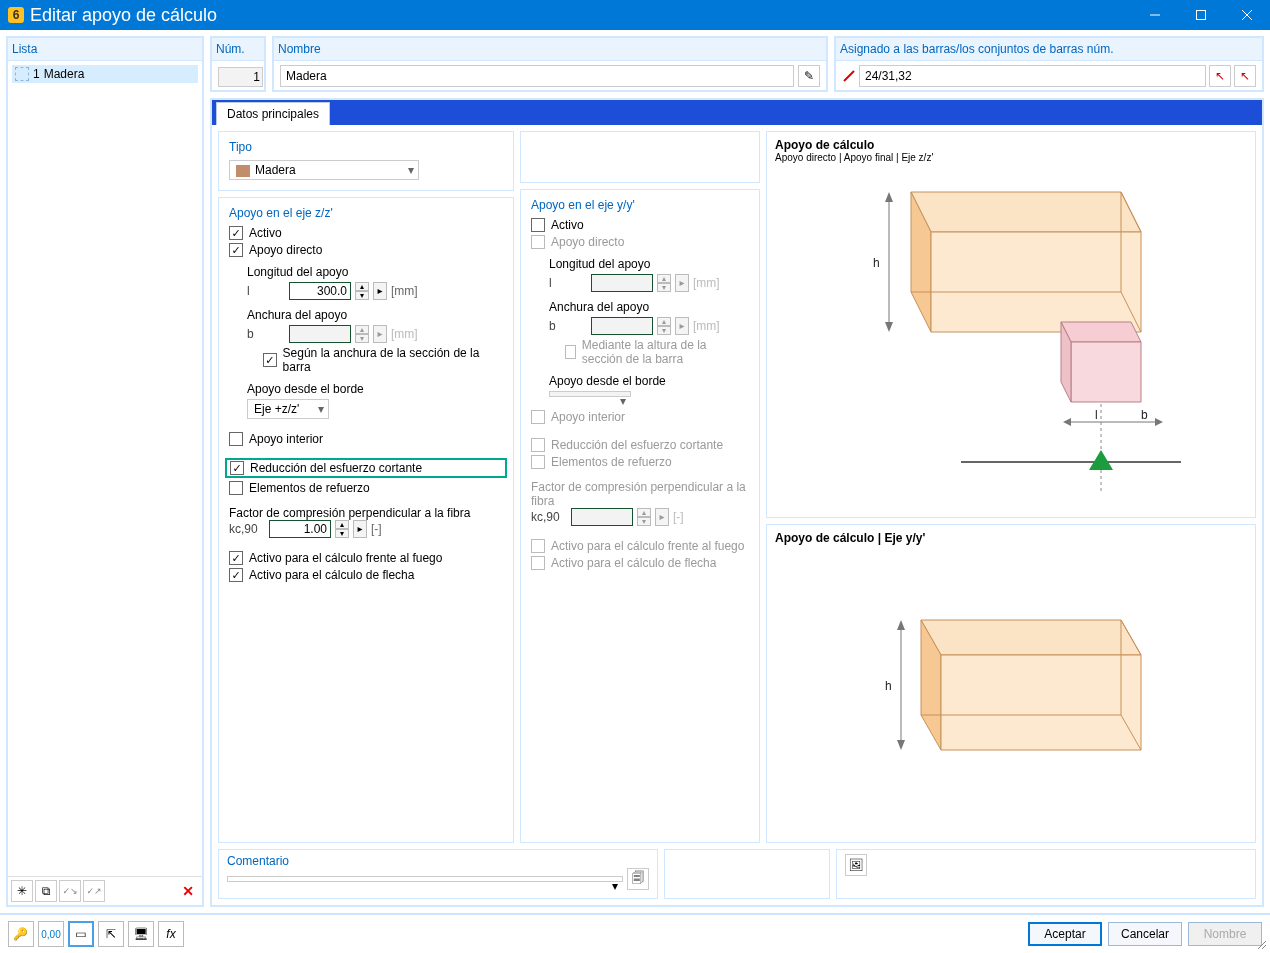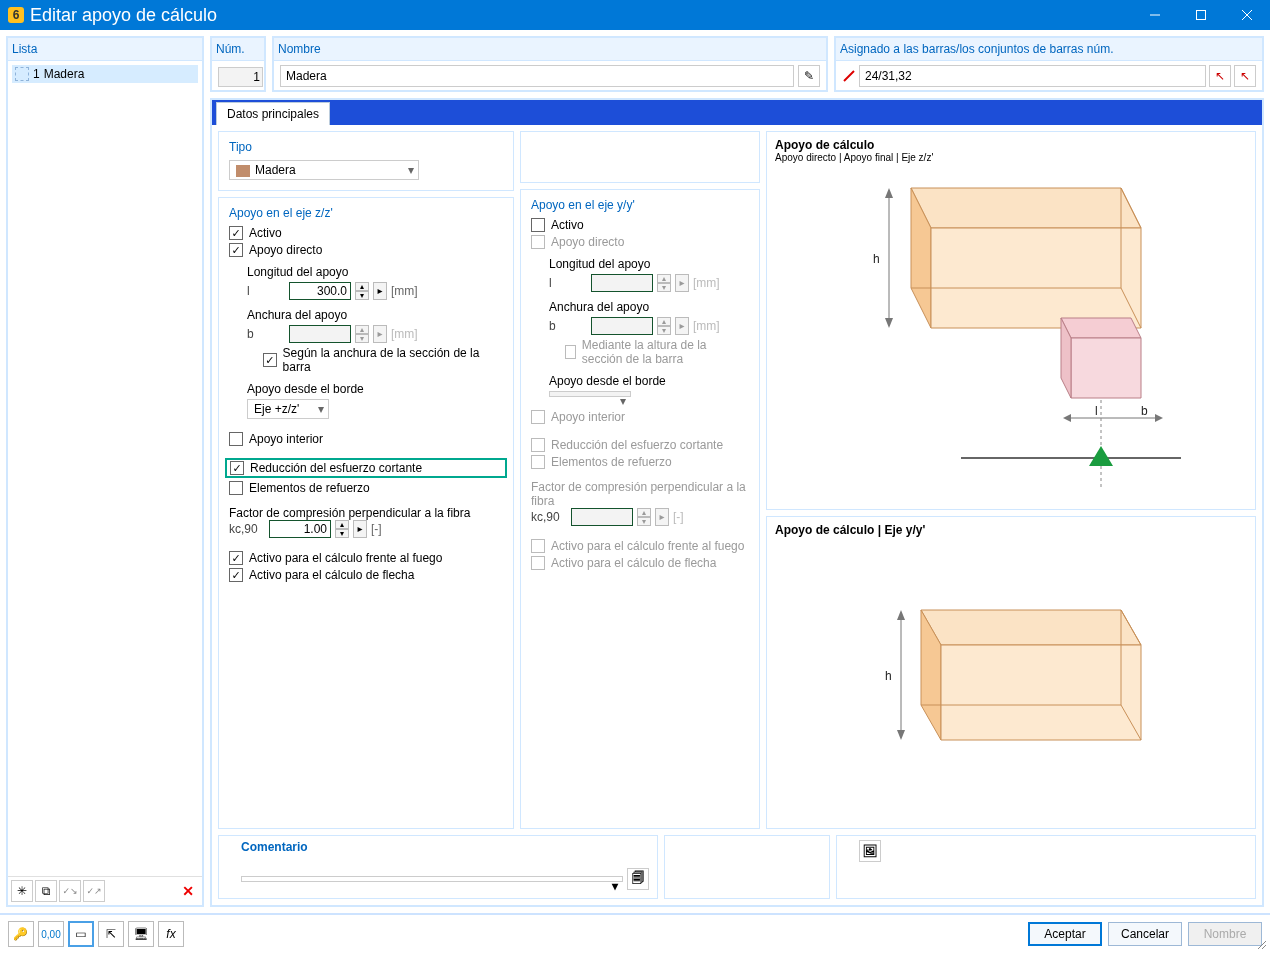--- a/index.html
+++ b/index.html
@@ -52,21 +52,21 @@
 .unit.disabled{color:#bbb;}
 .combo{border:1px solid #ccc; padding:2px 18px 2px 6px; min-width:80px; background:#fff; position:relative;}
 .combo::after{content:"▾"; position:absolute; right:4px; top:2px; color:#666;}
 .swatch{width:14px;height:12px;background:#c18d6b;display:inline-block;margin-right:5px;vertical-align:middle;}
 .highlight-box{border:2px solid #00a88f; padding:1px 3px; margin:1px -4px;}
 .preview-col{flex:1; display:flex; flex-direction:column; gap:6px; min-height:0;}
 .preview-title{font-size:12px;}
 .preview-subtitle{font-size:10px;}
 .pgroup{border:1px solid #d0e7ff; padding:6px 8px; display:flex; flex-direction:column;}
 .svgwrap{flex:1; display:flex; align-items:center; justify-content:center;}
-.comment-row{border:1px solid #d0e7ff; padding:4px 8px 8px 22px; display:flex; flex-direction:column; gap:14px;font-weight:bold;}
+.comment-row{border:1px solid #d0e7ff; padding:4px 8px 8px 8px; display:flex; flex-direction:column; gap:0;}
 .combo-full{flex:1; border:1px solid #ccc; padding:2px 18px 2px 6px; position:relative;}
 .combo-full::after{content:"▾"; position:absolute; right:4px; top:2px;}
 .bottombar{border-top:2px solid #cde3ff; height:40px; display:flex; align-items:center; padding:0 8px;}
 .bbtn{width:26px;height:26px;border:1px solid #bbb;margin-right:4px;display:flex;align-items:center;justify-content:center;background:#fff;}
 .spacer{flex:1;}
 .dlgbtn{min-width:74px; height:24px; border:1px solid #9db8d6; background:#f4f8fc; margin-left:6px; padding:0 10px;}
 .dlgbtn.primary{border:2px solid #0078d7;}
 .dlgbtn.disabled{color:#aaa; background:#f0f0f0;}
 .resize-grip{position:absolute; right:2px; bottom:2px; width:12px;height:12px;}
 .combo-row{display:flex;align-items:center;gap:4px;}

